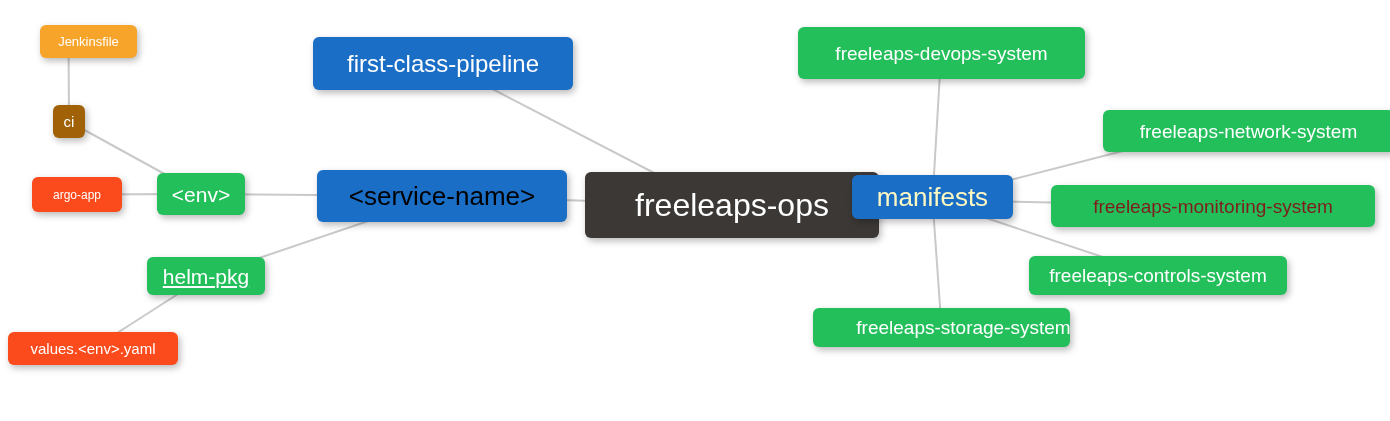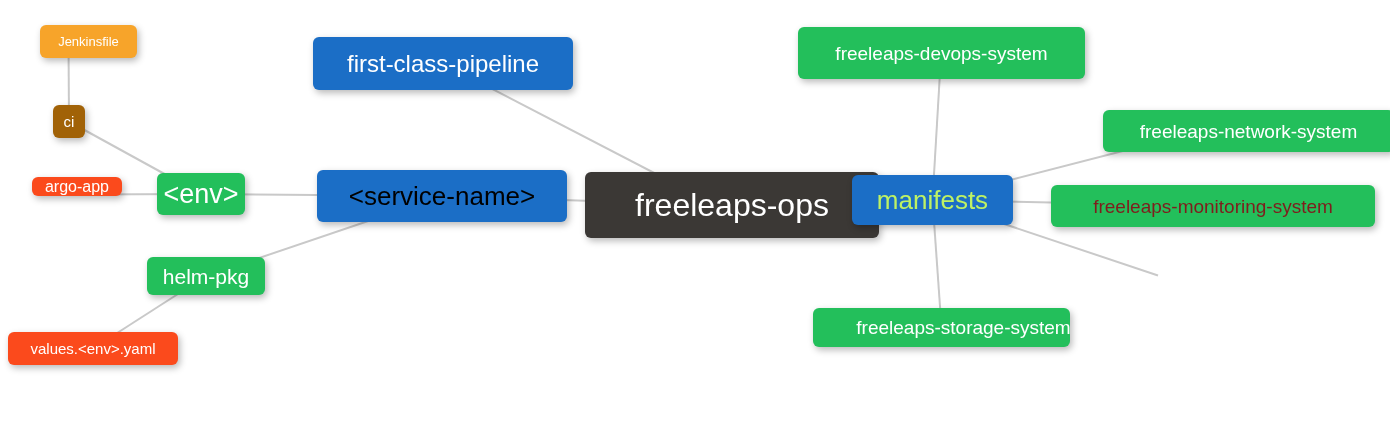--- a/index.html
+++ b/index.html
@@ -52,25 +52,26 @@
       <line x1="442" y1="196" x2="716" y2="205" stroke="#c9c9c9" stroke-width="2"></line>
       <line x1="716" y1="205" x2="932.5" y2="200" stroke="#c9c9c9" stroke-width="2"></line>
       <line x1="932.5" y1="200" x2="941.5" y2="47" stroke="#c9c9c9" stroke-width="2"></line>
       <line x1="932.5" y1="200" x2="1200.5" y2="131" stroke="#c9c9c9" stroke-width="2"></line>
       <line x1="932.5" y1="200" x2="1213" y2="206" stroke="#c9c9c9" stroke-width="2"></line>
       <line x1="932.5" y1="200" x2="1158" y2="275.5" stroke="#c9c9c9" stroke-width="2"></line>
       <line x1="932.5" y1="200" x2="941.5" y2="327.5" stroke="#c9c9c9" stroke-width="2"></line>
     </svg>
 <div class="node" style="left: 20px; top: 25px; width: 97px; height: 33px; font-size: 13px; background: rgb(247, 164, 42); color: rgb(255, 255, 255); margin-left: 20px;">Jenkinsfile</div>
     <div class="node" style="left: 53px; top: 105px; width: 32px; height: 33px; font-size: 15px; background: #a16207; color: rgb(255, 255, 255);">ci</div>
-    <div class="node" style="left: 32px; top: 177px; width: 90px; height: 19px; font-size: 16px; background: rgb(251, 74, 28); color: rgb(255, 255, 255);">argo-app</div>
-    <div class="node" style="left: 157px; top: 173px; width: 88px; height: 42px; font-size: 27px; background: rgb(35, 191, 91); color: rgb(255, 255, 255);">&lt;env&gt;</div>
-    <div class="node" style="left: 147px; top: 257px; width: 118px; height: 38px; font-size: 21px; background: rgb(35, 191, 91); color: rgb(255, 255, 255);">helm-pkg</div>
+    <div class="node" style="left: 32px; top: 177px; width: 90px; height: 35px; font-size: 12px; background: rgb(251, 74, 28); color: rgb(255, 255, 255);">argo-app</div>
+    <div class="node" style="left: 157px; top: 173px; width: 88px; height: 42px; font-size: 21px; background: rgb(35, 191, 91); color: rgb(255, 255, 255);">&lt;env&gt;</div>
+    <div class="node" style="left: 147px; top: 257px; width: 118px; height: 38px; font-size: 21px; background: rgb(35, 191, 91); color: rgb(255, 255, 255); text-decoration: underline;">helm-pkg</div>
     <div class="node" style="left: 313px; top: 37px; width: 260px; height: 53px; font-size: 24px; background: rgb(27, 110, 198); color: rgb(255, 255, 255);">first-class-pipeline</div>
     <div class="node" style="left: 8px; top: 332px; width: 170px; height: 33px; font-size: 15px; background: rgb(251, 74, 28); color: rgb(255, 255, 255);">values.&lt;env&gt;.yaml</div>
     <div class="node" style="left: 317px; top: 170px; width: 250px; height: 52px; font-size: 26px; background: rgb(27, 110, 198); color: #000000;">&lt;service-name&gt;</div>
     <div class="node" style="left: 585px; top: 172px; width: 294px; height: 66px; font-size: 32px; background: rgb(59, 56, 53); color: rgb(255, 255, 255);">freeleaps-ops</div>
-    <div class="node" style="left: 852px; top: 175px; width: 161px; height: 50px; font-size: 26px; background: rgb(27, 110, 198); color: #bef264;">manifests</div>
+    <div class="node" style="left: 852px; top: 175px; width: 161px; height: 44px; font-size: 26px; background: rgb(27, 110, 198); color: #fef9c3;">manifests</div>
     <div class="node" style="left: 798px; top: 27px; width: 287px; height: 52px; font-size: 19px; background: rgb(35, 191, 91); color: rgb(255, 255, 255);">freeleaps-devops-system</div>
     <div class="node" style="left: 1055px; top: 110px; width: 291px; height: 42px; font-size: 19px; background: rgb(35, 191, 91); color: rgb(255, 255, 255); margin-left: 48px;">freeleaps-network-system</div>
     <div class="node" style="left: 1051px; top: 185px; width: 324px; height: 42px; font-size: 19px; background: rgb(35, 191, 91); color: #7f1d1d;">freeleaps-monitoring-system</div>
+    <div class="node" style="left: 1029px; top: 256px; width: 258px; height: 39px; font-size: 19px; background: rgb(35, 191, 91); color: rgb(255, 255, 255);">freeleaps-controls-system</div>
     <div class="node" style="left: 813px; top: 308px; width: 257px; height: 39px; font-size: 19px; background: rgb(35, 191, 91); color: rgb(255, 255, 255); padding-left: 44px;">freeleaps-storage-system</div>
   </div>
 
 </body></html>

